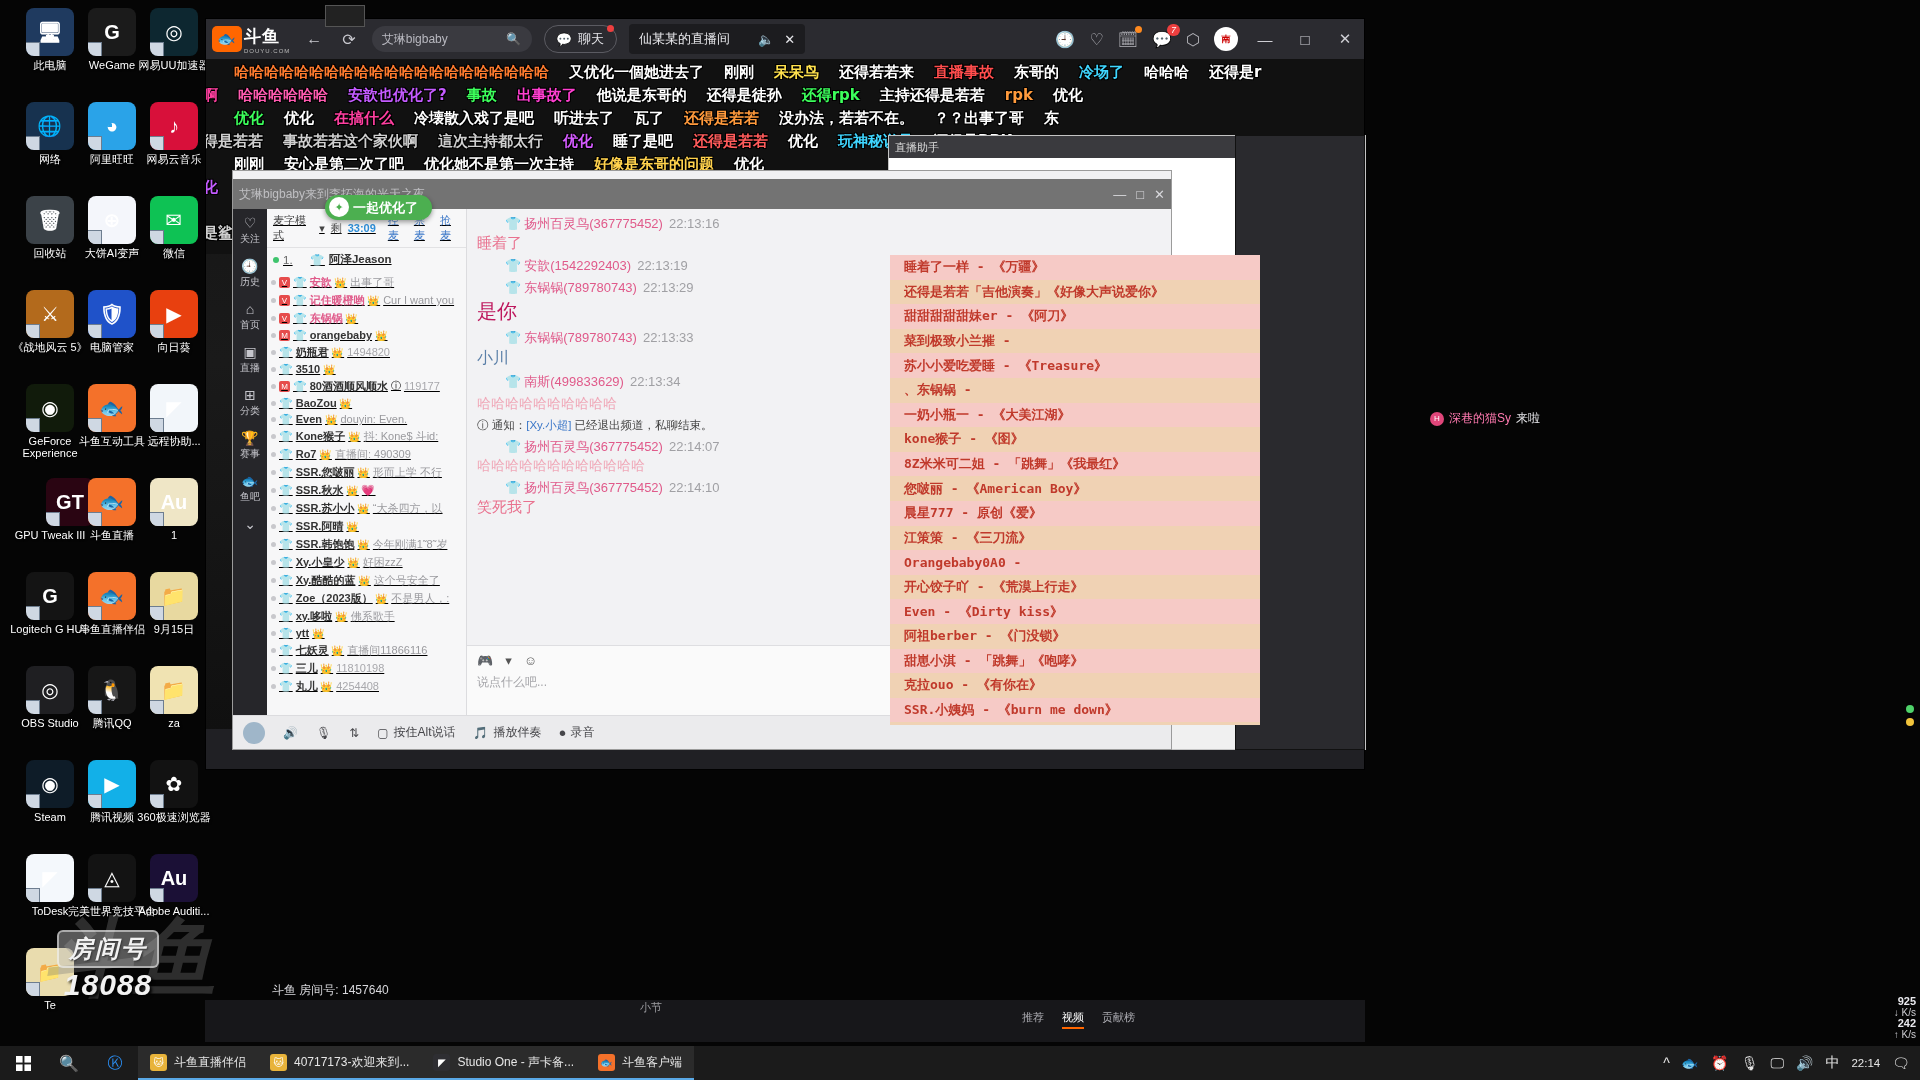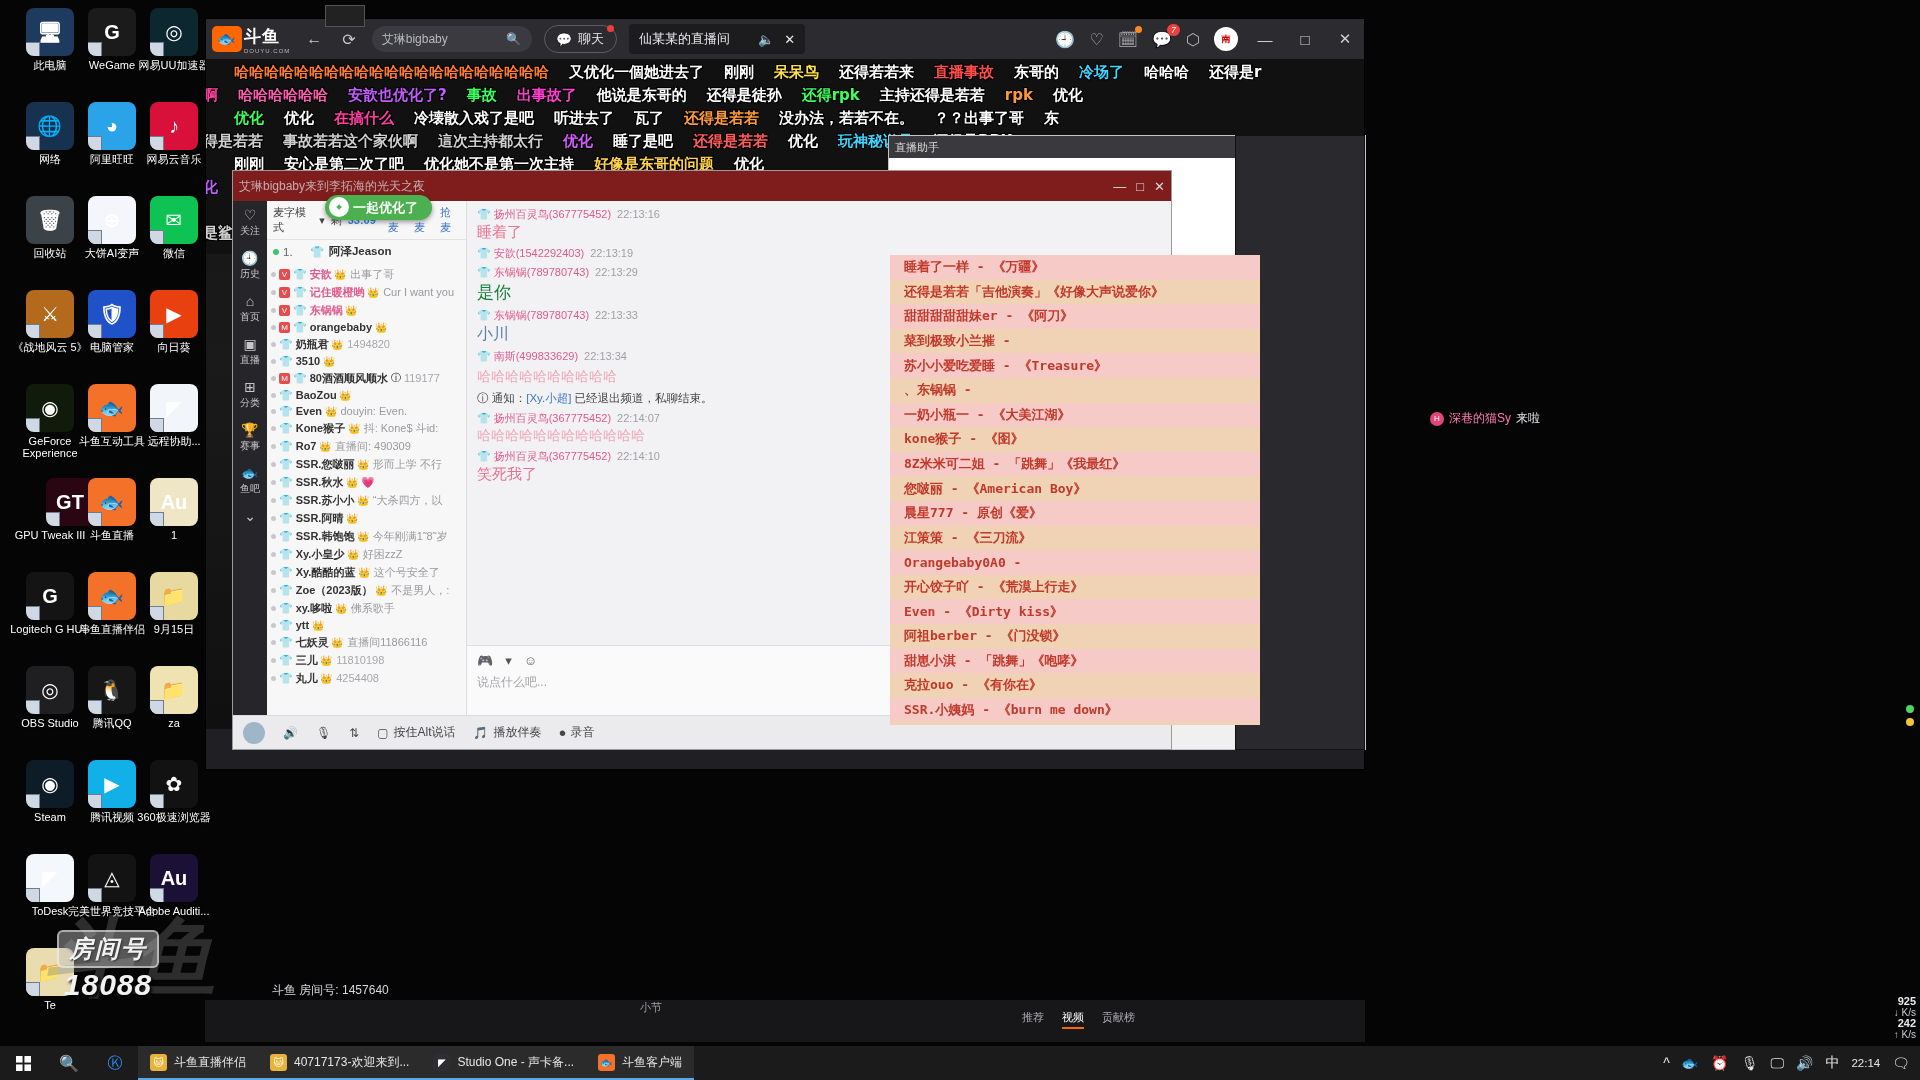--- a/index.html
+++ b/index.html
@@ -92,30 +92,30 @@
   #dy-video { position:absolute; left:0; top:40px; width:1160px; height:672px;
               background:linear-gradient(180deg,#141414 0%, #1a1a1a 45%, #101010 100%); }
   #dy-bottom { position:absolute; left:0; bottom:0; width:1160px; height:40px;
                background:#202024; display:flex; align-items:center; gap:16px;
                padding:0 14px; color:#c6c6cc; font-size:12px; }
 
   
   #yy { position:absolute; left:232px; top:170px; width:940px; height:580px;
         background:#f1f1f3; border:1px solid #9b9b9b; z-index:20;
         display:flex; flex-direction:column; overflow:hidden; }
-  #yy-top { height:30px; background:#7f1d1d; display:flex; align-items:center;
-            color:#d9d9dd; font-size:12px; padding:0 6px; }
+  #yy-top { height:30px; background:#737373; display:flex; align-items:center;
+            color:#d9d9dd; font-size:12px; padding:0 6px;margin-top:8px; }
   #yy-top .yt-r { margin-left:auto; display:flex; gap:10px; font-size:13px; }
   #yy-body { flex:1; display:flex; min-height:0; }
   #yy-side { width:34px; background:#26262a; color:#c5c5cb; display:flex;
              flex-direction:column; align-items:center; padding-top:6px; gap:12px; font-size:10px; }
   .ys-item { display:flex; flex-direction:column; align-items:center; gap:1px; }
   .ys-ic { font-size:14px; }
   #yy-users { width:200px; background:#f7f7f8; border-right:1px solid #dcdcdf;
-              display:flex; flex-direction:column; min-height:0; }
+              display:flex; flex-direction:column; min-height:0;text-decoration:underline; }
   .mic-bar { display:flex; align-items:center; gap:6px; font-size:11px; color:#444;
              padding:4px 6px; border-bottom:1px solid #e2e2e4; }
   .mic-bar .mb-b { color:#3c78c8; }
   .mic-bar .mb-t { color:#2f8fd8; font-weight:bold; }
   .mic-row { display:flex; align-items:center; gap:4px; font-size:11.5px; padding:4px 6px;
              color:#333; }
   .mic-row .num { color:#666; }
   .u-list { flex:1; overflow:hidden; padding:2px 0; }
   .u-row { display:flex; align-items:center; gap:3px; font-size:11px; padding:1.5px 4px;
            white-space:nowrap; overflow:hidden; }
@@ -124,21 +124,21 @@
            display:flex; align-items:center; justify-content:center; border-radius:2px; flex:none; }
   .u-shirt { font-size:11px; flex:none; }
   .u-name { font-weight:bold; }
   .u-crown { font-size:10px; flex:none; }
   .u-sign { color:#9a9a9e; }
   .u-id { color:#a8a8ac; }
 
   #yy-chat { flex:1; display:flex; flex-direction:column; background:#f2f2f4; min-width:0; }
   #chat-scroll { flex:1; padding:6px 10px; overflow:hidden; }
   .msg { margin-bottom:4px; }
-  .msg-h { font-size:11px; }
+  .msg-h { font-size:13px;margin-left:28px; }
   .msg-h .mh-ic { margin-right:3px; }
   .msg-h .mh-n { color:#e05a8a; }
   .msg-h .mh-t { color:#a0a0a4; margin-left:6px; }
   .msg-b { font-size:14px; margin-top:1px; }
   .sys-msg { font-size:11.5px; color:#444; margin:5px 0; }
   .sys-msg a { color:#3b77c8; }
   #chat-input { height:70px; border-top:1px solid #dedee1; background:#fafafa;
                 display:flex; flex-direction:column; }
   #ci-tools { height:28px; display:flex; align-items:center; gap:12px; padding:0 10px;
               color:#555; font-size:13px; }
@@ -671,21 +671,21 @@
       <div id="chat-scroll">
           <div class="msg">
             <div class="msg-h"><span class="mh-ic" style="color:#f0a24a">👕</span><span class="mh-n">扬州百灵鸟(367775452)</span><span class="mh-t">22:13:16</span></div>
             <div class="msg-b" style="color: rgb(233, 114, 143); font-size: 15px;">睡着了</div>
           </div>
           <div class="msg">
             <div class="msg-h"><span class="mh-ic" style="color:#f0a24a">👕</span><span class="mh-n">安歆(1542292403)</span><span class="mh-t">22:13:19</span></div>
           </div>
           <div class="msg">
             <div class="msg-h"><span class="mh-ic" style="color:#f0a24a">👕</span><span class="mh-n">东锅锅(789780743)</span><span class="mh-t">22:13:29</span></div>
-            <div class="msg-b" style="color: #15803d; font-size: 17px;">是你</div>
+            <div class="msg-b" style="color: #be185d; font-size: 20px;">是你</div>
           </div>
           <div class="msg">
             <div class="msg-h"><span class="mh-ic" style="color:#f0a24a">👕</span><span class="mh-n">东锅锅(789780743)</span><span class="mh-t">22:13:33</span></div>
             <div class="msg-b" style="color: rgb(90, 127, 168); font-size: 16px;">小川</div>
           </div>
           <div class="msg">
             <div class="msg-h"><span class="mh-ic" style="color:#f0a24a">👕</span><span class="mh-n">南斯(499833629)</span><span class="mh-t">22:13:34</span></div>
           </div>
           <div class="msg">
             <div class="msg-b" style="color: rgb(240, 168, 184); font-size: 14px;">哈哈哈哈哈哈哈哈哈哈</div>

